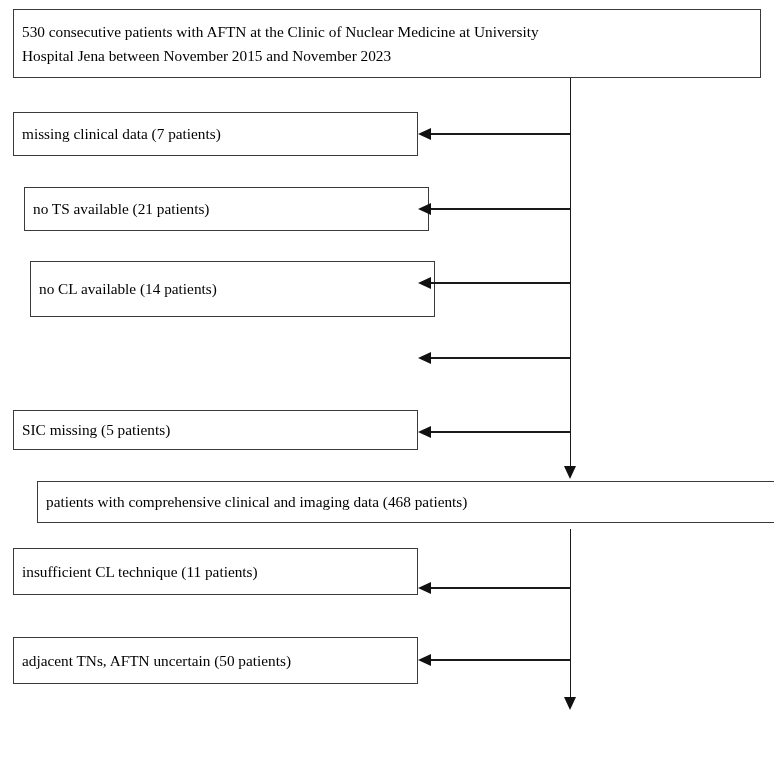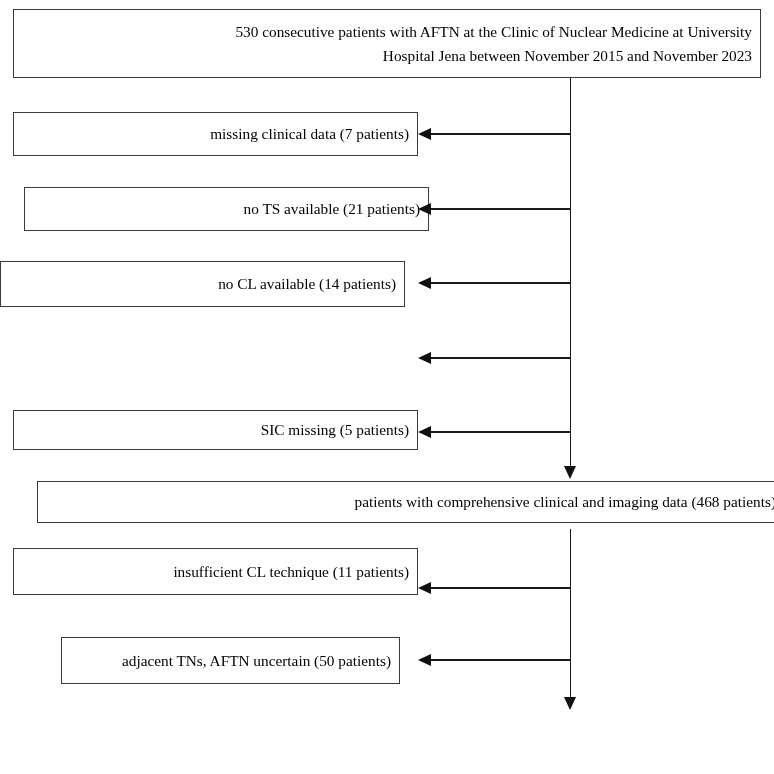--- a/index.html
+++ b/index.html
@@ -16,21 +16,21 @@
     overflow: hidden;
   }
   .node {
     position: absolute;
     box-sizing: border-box;
     border: 1.6px solid #3a3a3a;
     background: #ffffff;
     display: flex;
     align-items: center;
     justify-content: center;
-    text-align: right;
+    text-align: left;
     color: #000000;
     font-size: 15.3px;
     line-height: 1.52;
     padding: 2px 8px;
   }
   .node .txt {
     display: block;
     width: 100%;
   }
   
@@ -84,21 +84,21 @@
   </div>
   <div class="hline" style="left:431px; top:133.2px; width:139px;"></div>
   <div class="arrow-left" style="left:418px; top:127.6px;"></div>
 
   <div class="node" style="left:24px; top:187px; width:405px; height:44px;">
     <span class="txt">no TS available (21 patients)</span>
   </div>
   <div class="hline" style="left:431px; top:208.2px; width:139px;"></div>
   <div class="arrow-left" style="left:418px; top:202.6px;"></div>
 
-  <div class="node" style="left:0; top:261px; width:405px; height:46px;font-family:Liberation Serif, serif;">
+  <div class="node" style="left:30px; top:261px; width:405px; height:56px;font-family:Liberation Serif, serif;">
     <span class="txt">no CL available (14 patients)</span>
   </div>
   <div class="hline" style="left:431px; top:282.2px; width:139px;"></div>
   <div class="arrow-left" style="left:418px; top:276.6px;"></div>
 
   <div class="hline" style="left:431px; top:357.2px; width:139px;"></div>
   <div class="arrow-left" style="left:418px; top:351.6px;"></div>
 
   <div class="node" style="left:13px; top:410px; width:405px; height:40px;">
     <span class="txt">SIC missing (5 patients)</span>
@@ -112,20 +112,20 @@
 
   <div class="vline" style="left:569.5px; top:529px; height:171px;"></div>
   <div class="arrow-down" style="left:563.8px; top:697px;"></div>
 
   <div class="node" style="left:13px; top:548px; width:405px; height:47px;">
     <span class="txt">insufficient CL technique (11 patients)</span>
   </div>
   <div class="hline" style="left:431px; top:587.2px; width:139px;"></div>
   <div class="arrow-left" style="left:418px; top:581.6px;"></div>
 
-  <div class="node" style="left:13px; top:637px; width:339px; height:47px;margin-left:48px;">
+  <div class="node" style="left:13px; top:637px; width:405px; height:47px;">
     <span class="txt">adjacent TNs, AFTN uncertain (50 patients)</span>
   </div>
   <div class="hline" style="left:431px; top:659.2px; width:139px;"></div>
   <div class="arrow-left" style="left:418px; top:653.6px;"></div>
 
 
 </div>
 
 </body></html>

